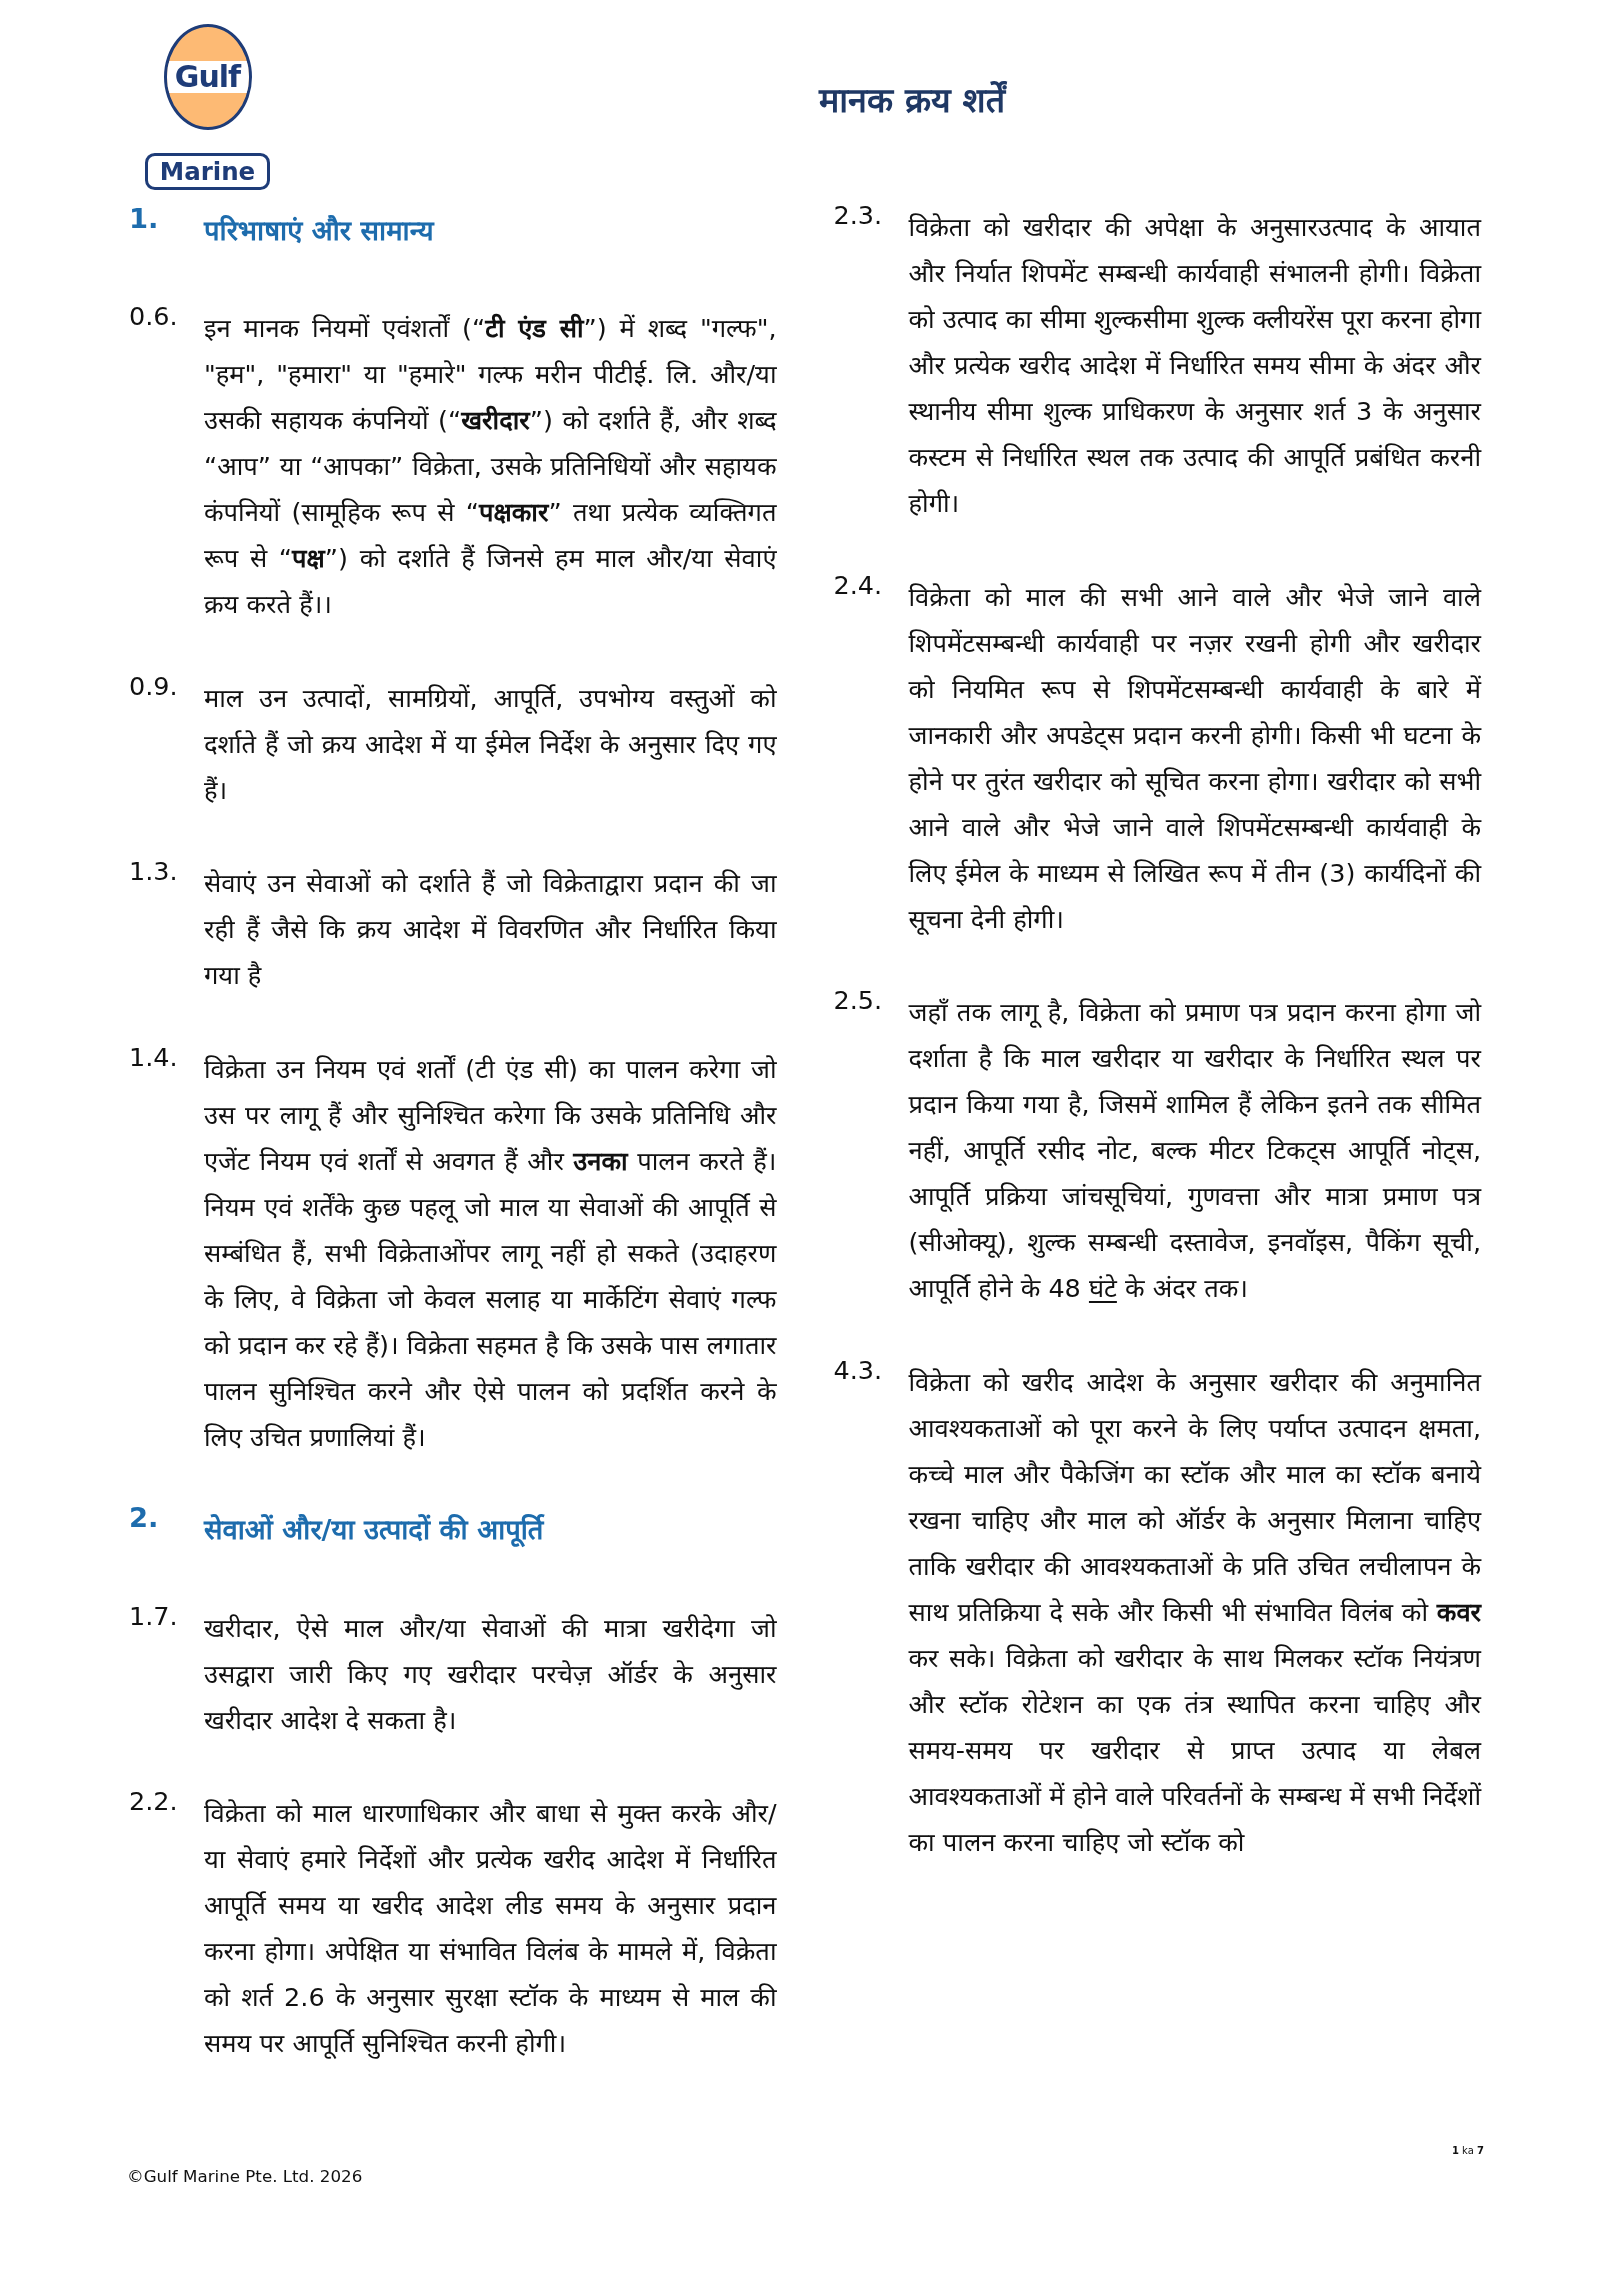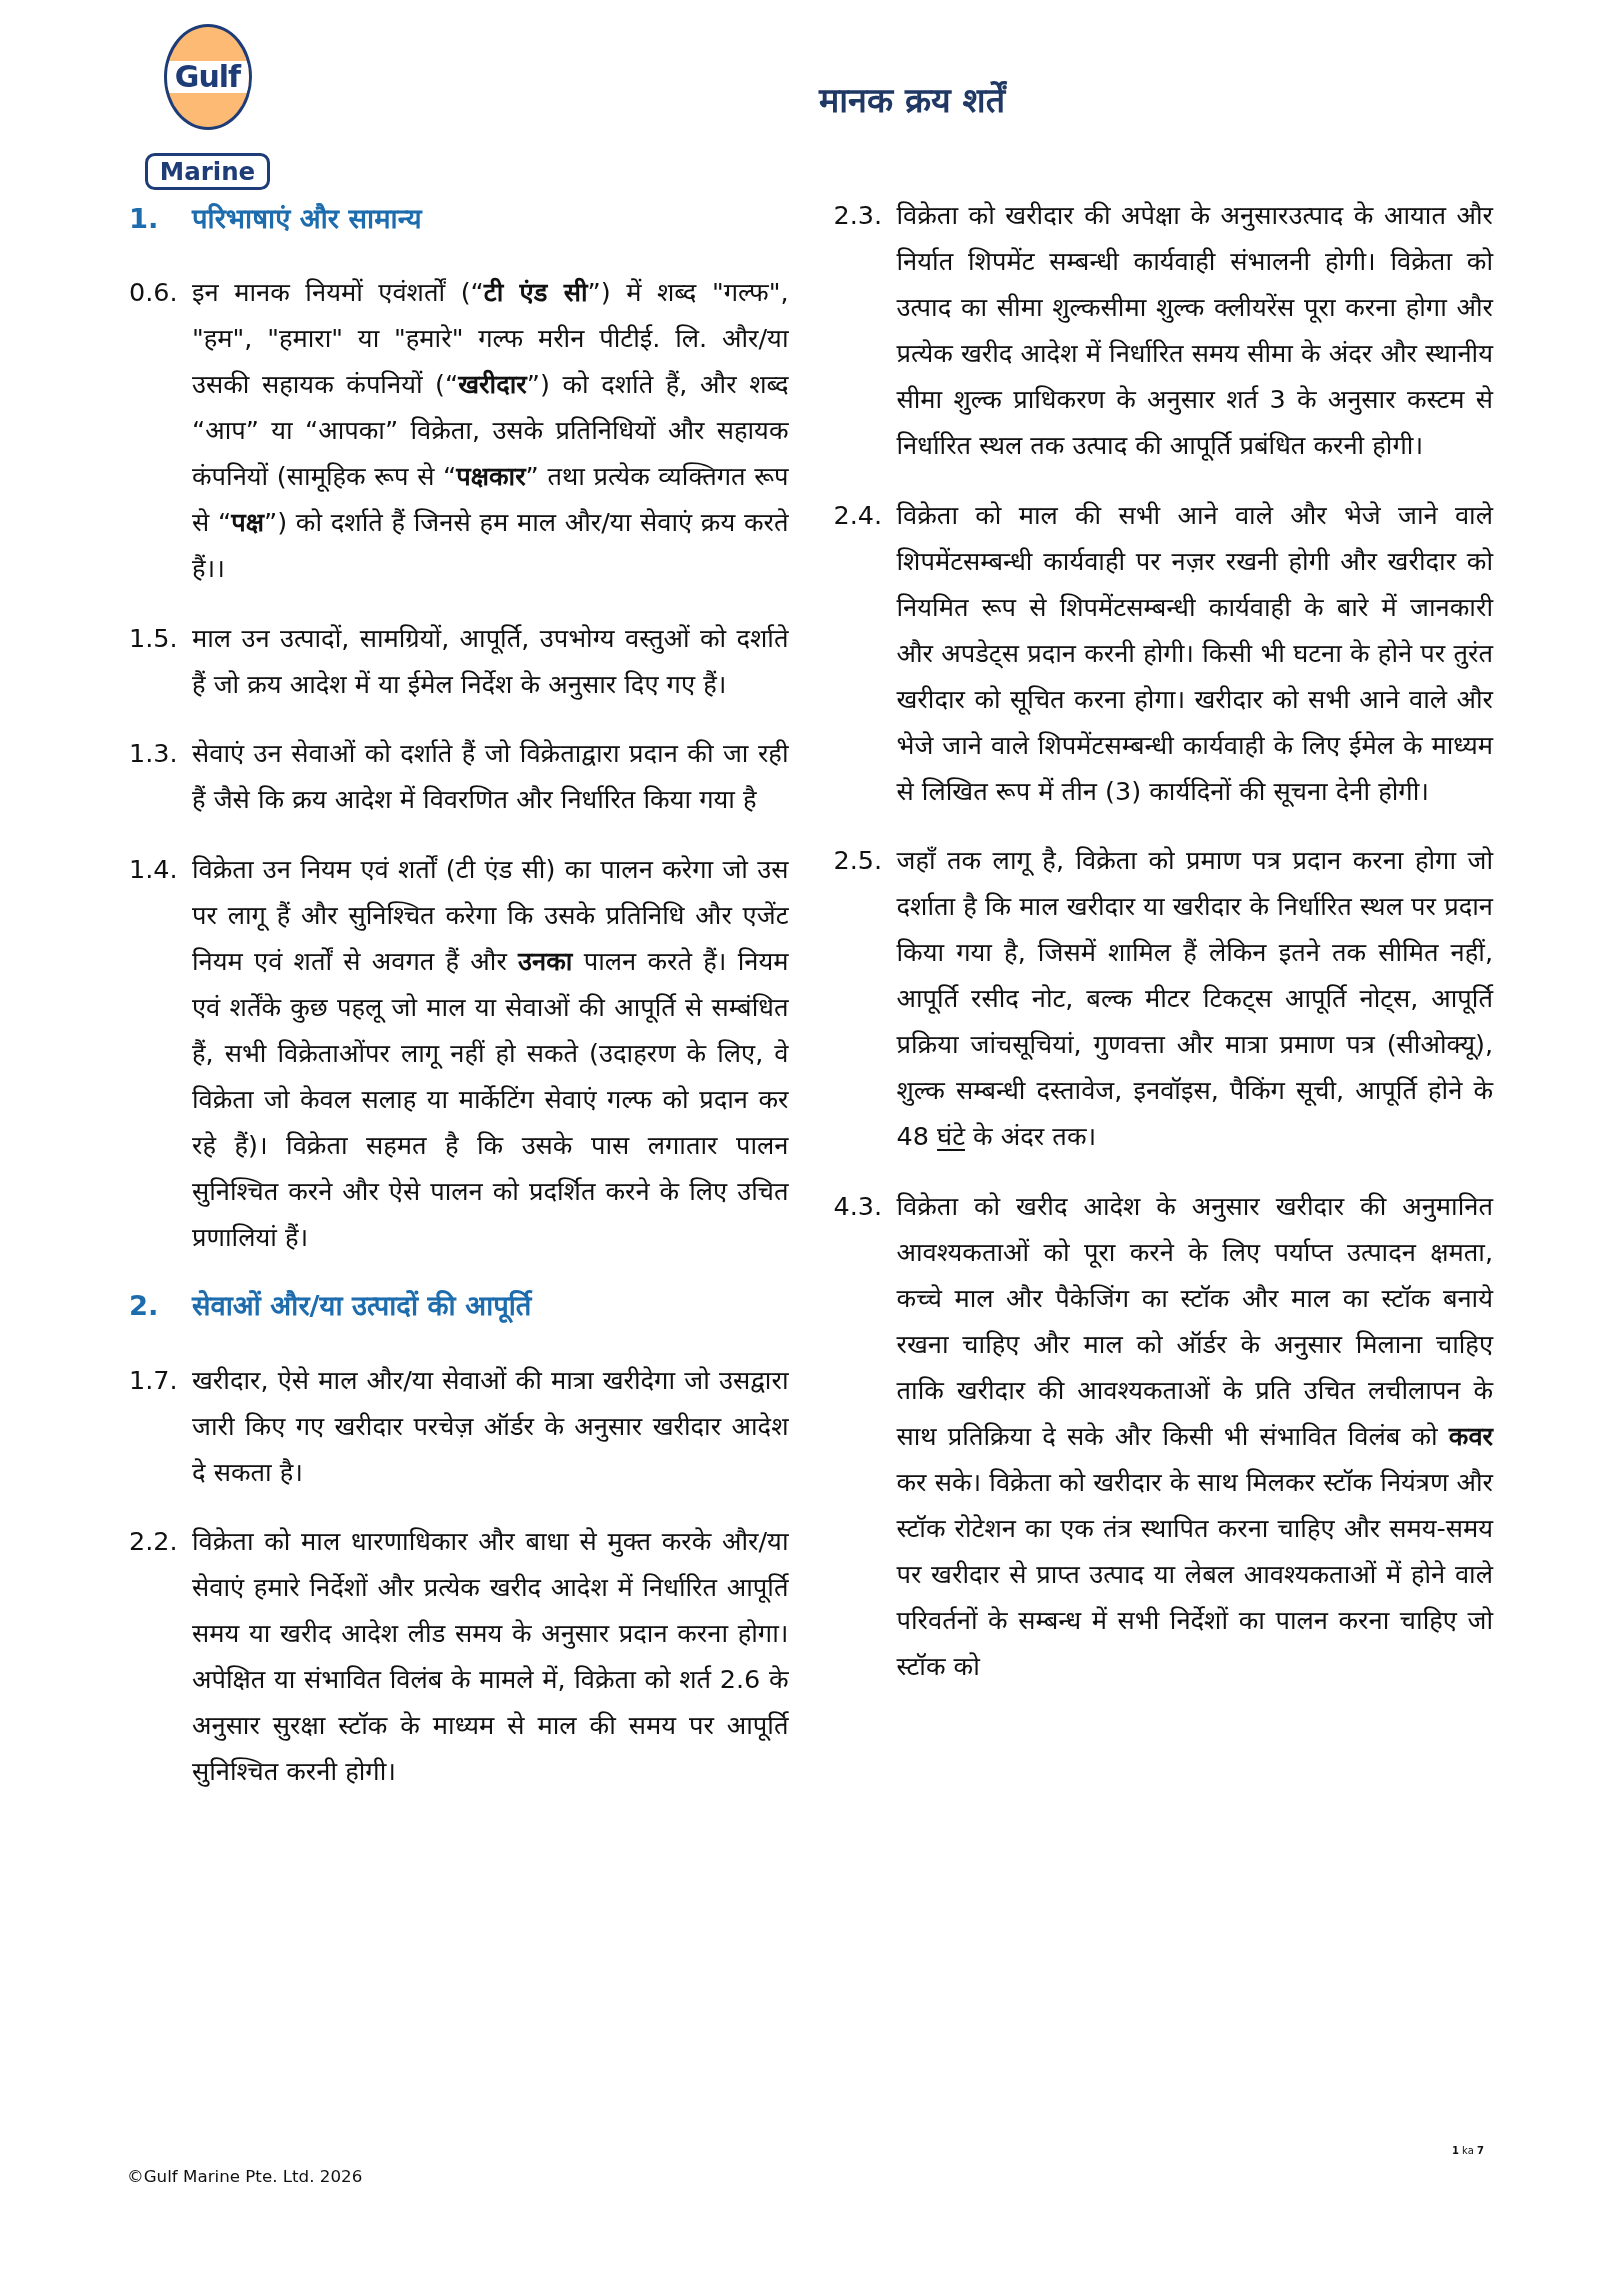--- a/index.html
+++ b/index.html
@@ -17,21 +17,21 @@
   .marine{display:inline-block;margin-top:23px;padding:1px 11.8px;background:#ffffff;
         border:3.9px solid #1E3C78;border-radius:9.8px;color:#1E3C78;font-weight:700;font-size:24.5px;}
   
   .title{position:absolute;left:0;right:0;top:76px;text-align:center;padding-left:167px;
         font-size:34px;font-weight:700;color:#1F3864;margin-left:36px;}
   
   .columns{position:absolute;left:129px;top:192px;width:1364px;display:flex;gap:45px;}
   .col{width:660px;}
   .row{display:flex;margin-bottom:23.5px;}
   .num{flex:0 0 63px;font-size:25.5px;line-height:46px;}
-  .body{flex:1;margin:0;font-size:25.5px;line-height:46px;text-align:justify;}
+  .body{flex:1;margin:12px;font-size:25.5px;line-height:46px;text-align:justify;}
   .heading .num,.heading .body{color:#1D6CAD;font-weight:700;font-size:27.4px;text-align:left;}
   .heading{margin-bottom:27.4px;margin-top:3.9px;}
   .b{font-weight:700;}
   .u{text-decoration:underline;text-underline-offset:3.9px;}
   
   .copyright{position:absolute;left:127px;top:2166px;font-size:16.7px;color:#111111;}
   .pagenum{position:absolute;right:137px;top:2145px;font-size:10px;color:#111111;text-align:center;}
 </style>
 </head>
 <body>
@@ -52,21 +52,21 @@
     <div class="col">
         <div class="row heading">
           <span class="num">1.</span>
           <p class="body"><span>परिभाषाएं और सामान्य</span></p>
         </div>
         <div class="row clause">
           <span class="num">0.6.</span>
           <p class="body"><span>इन मानक नियमों एवंशर्तों (“</span><span class="b">टी एंड सी</span><span>”) में शब्द "गल्फ", "हम", "हमारा" या "हमारे" गल्फ मरीन पीटीई. लि. और/या उसकी सहायक कंपनियों (“</span><span class="b">खरीदार</span><span>”) को दर्शाते हैं, और शब्द “आप” या “आपका” विक्रेता, उसके प्रतिनिधियों और सहायक कंपनियों (सामूहिक रूप से “</span><span class="b">पक्षकार</span><span>” तथा प्रत्येक व्यक्तिगत रूप से “</span><span class="b">पक्ष</span><span>”) को दर्शाते हैं जिनसे हम माल और/या सेवाएं क्रय करते हैं।।</span></p>
         </div>
         <div class="row clause">
-          <span class="num">1.5.</span>
+          <span class="num">0.9.</span>
           <p class="body"><span>माल उन उत्पादों, सामग्रियों, आपूर्ति, उपभोग्य वस्तुओं को दर्शाते हैं जो क्रय आदेश में या ईमेल निर्देश के अनुसार दिए गए हैं।</span></p>
         </div>
         <div class="row clause">
           <span class="num">1.3.</span>
           <p class="body"><span>सेवाएं उन सेवाओं को दर्शाते हैं जो विक्रेताद्वारा प्रदान की जा रही हैं जैसे कि क्रय आदेश में विवरणित और निर्धारित किया गया है</span></p>
         </div>
         <div class="row clause">
           <span class="num">1.4.</span>
           <p class="body"><span>विक्रेता उन नियम एवं शर्तों (टी एंड सी) का पालन करेगा जो उस पर लागू हैं और सुनिश्चित करेगा कि उसके प्रतिनिधि और एजेंट नियम एवं शर्तों से अवगत हैं और </span><span class="b">उनका</span><span> पालन करते हैं। नियम एवं शर्तेंके कुछ पहलू जो माल या सेवाओं की आपूर्ति से सम्बंधित हैं, सभी विक्रेताओंपर लागू नहीं हो सकते (उदाहरण के लिए, वे विक्रेता जो केवल सलाह या मार्केटिंग सेवाएं गल्फ को प्रदान कर रहे हैं)। विक्रेता सहमत है कि उसके पास लगातार पालन सुनिश्चित करने और ऐसे पालन को प्रदर्शित करने के लिए उचित प्रणालियां हैं।</span></p>
         </div>

